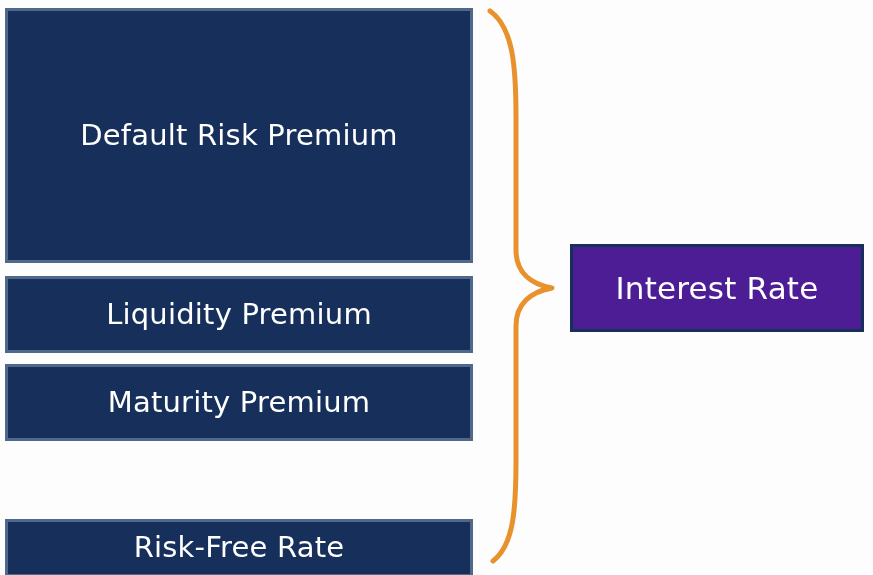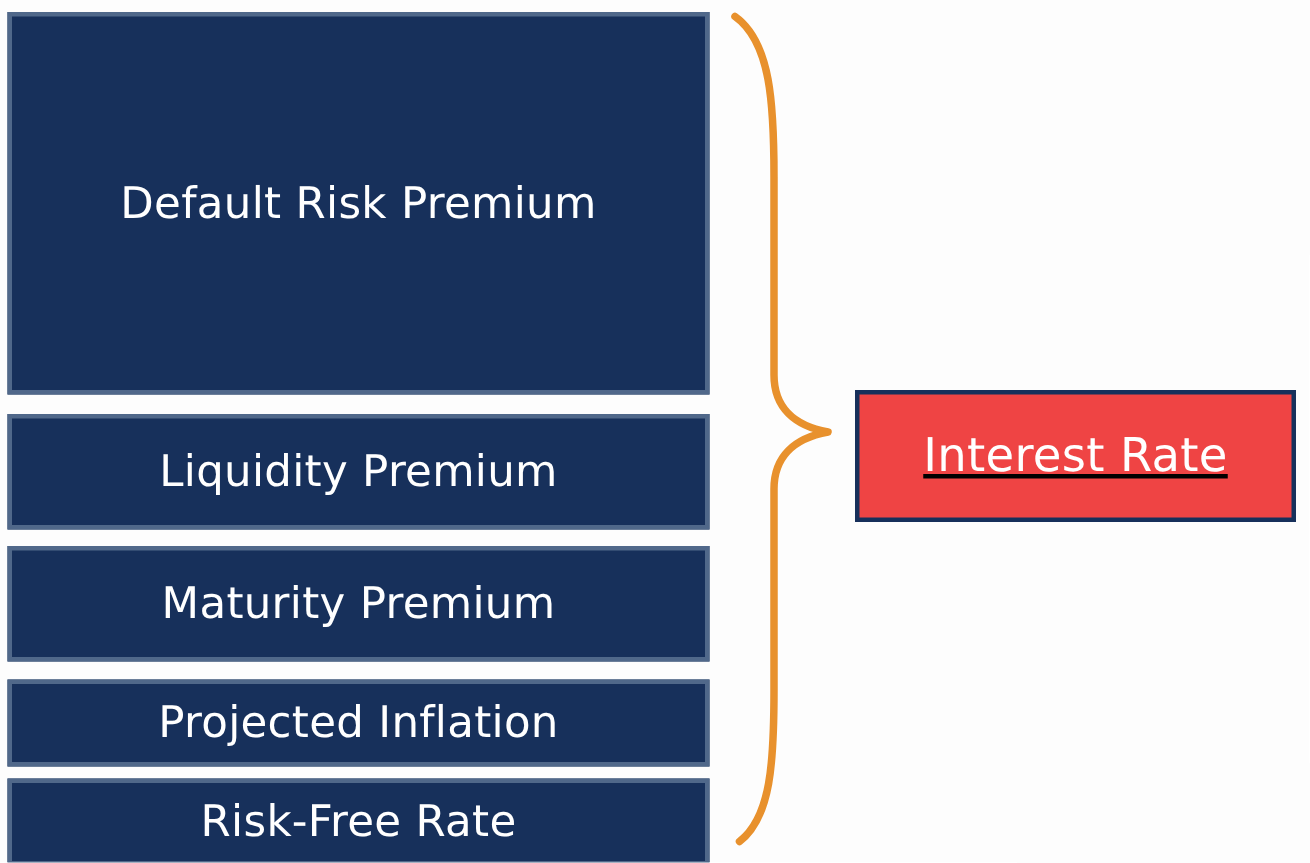--- a/index.html
+++ b/index.html
@@ -44,29 +44,28 @@
   #box-liquidity-premium    { left: 5px;  top: 276px; width: 468px; height: 77px; }
   #box-maturity-premium     { left: 5px;  top: 364px; width: 468px; height: 77px; }
   #box-projected-inflation  { left: 5px;  top: 453px; width: 468px; height: 58px; }
   #box-risk-free-rate       { left: 5px;  top: 519px; width: 468px; height: 58px; }
 
   
   #box-interest-rate {
     position: absolute;
     box-sizing: border-box;
     left: 570px;
-    top: 260px;
+    top: 244px;
     width: 294px;
     height: 88px;
-    background: #ef4444;
+    background: #4c1d95;
     border: 3px solid #17305b;
     display: flex;
     align-items: center;
     justify-content: center;
-    text-decoration: underline;
   }
   #box-interest-rate .result-label {
     font-size: 31px;
     font-weight: 400;
     color: #ffffff;
     letter-spacing: 0.2px;
     white-space: nowrap;
   }
 
   
@@ -89,23 +88,20 @@
   </div>
 
   <div class="comp-box" id="box-maturity-premium">
     <span class="comp-label">Maturity Premium</span>
   </div>
 
   <div class="comp-box" id="box-liquidity-premium">
     <span class="comp-label">Liquidity Premium</span>
   </div>
 
-  <div class="comp-box" id="box-projected-inflation">
-    <span class="comp-label">Projected Inflation</span>
-  </div>
 
   <div class="comp-box" id="box-risk-free-rate">
     <span class="comp-label">Risk-Free Rate</span>
   </div>
 
   <svg id="brace" viewBox="0 0 873 575">
     <path d="M 490 11
              C 514 28, 516 70, 516 118
              L 516 250
              C 516 272, 530 284, 552 288

